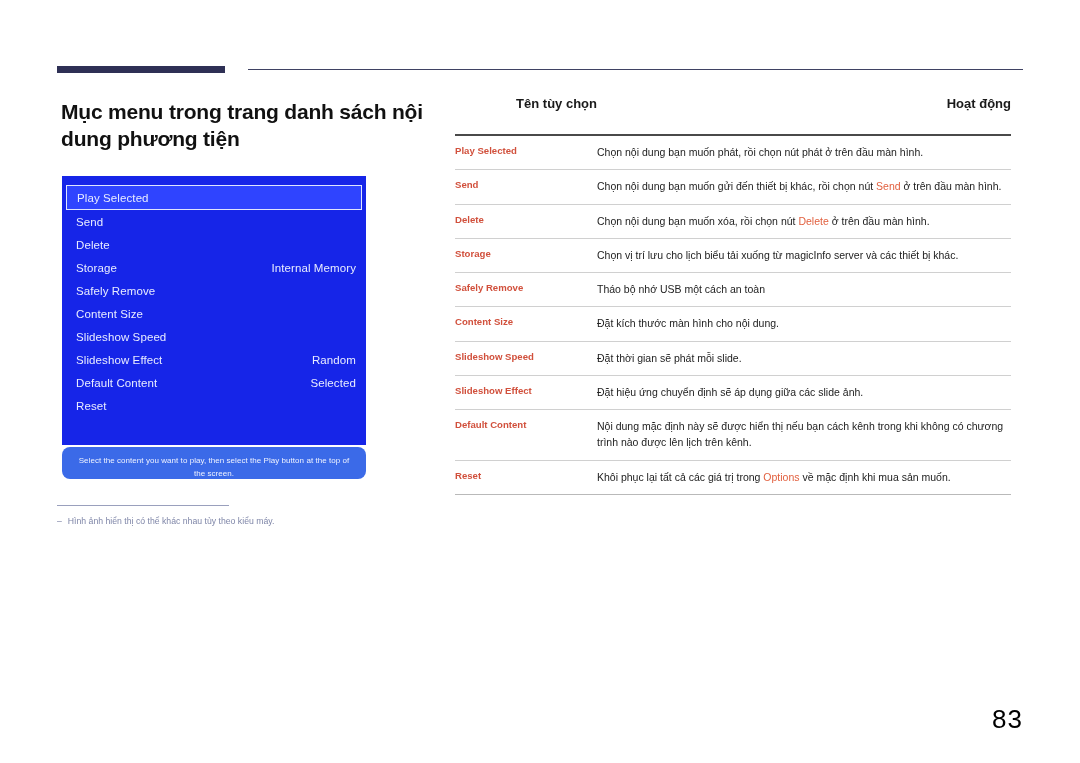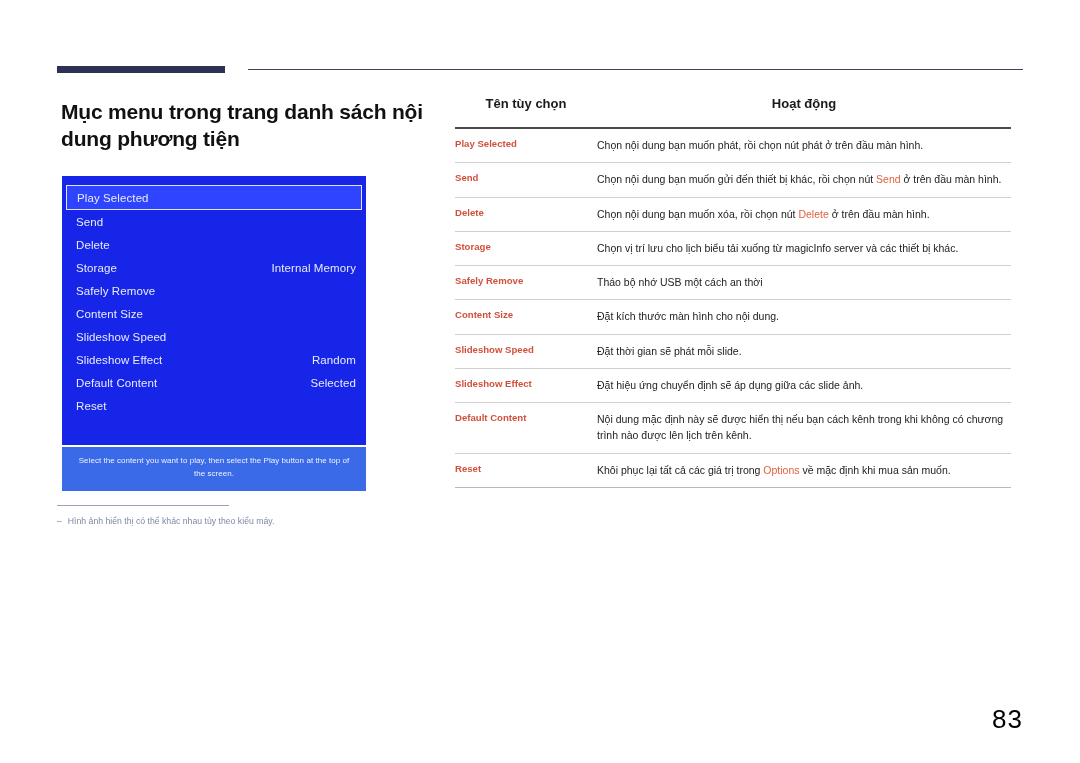--- a/index.html
+++ b/index.html
@@ -92,29 +92,30 @@
   .tv-row .tv-value {
     margin-left: auto;
     white-space: nowrap;
     color: #e8ecff;
   }
   .tv-caption {
     position: absolute;
     left: 62px;
     top: 447px;
     width: 304px;
-    height: 44px;
+    height: 32px;
     background: #3b6ae8;
     box-sizing: border-box;
     padding: 7px 14px 0 14px;
     text-align: center;
     color: #eef2ff;
     font-size: 8px;
     line-height: 1.65;
     letter-spacing: 0.05px;
+    border-radius: 8px;
   }
 
   
   .footnote-wrap {
     position: absolute;
     left: 57px;
     top: 505px;
     width: 340px;
   }
   .footnote-rule {
@@ -143,25 +144,25 @@
   }
   table.opt-table {
     width: 100%;
     border-collapse: collapse;
     table-layout: fixed;
   }
   table.opt-table col.c1 { width: 142px; }
   table.opt-table col.c2 { width: auto; }
 
   .opt-table thead th {
-    text-align: center;
+    text-align: right;
     font-size: 13px;
     font-weight: bold;
     color: #1a1a1a;
-    padding: 0 0 16px 0;
+    padding: 0 0 23px 0;
     vertical-align: top;
   }
   .opt-table thead tr {
     border-bottom: 2px solid #4a4a4a;
   }
   .opt-table tbody td {
     padding: 8px 0 9px 0;
     vertical-align: top;
     border-bottom: 1px solid #d0d0d0;
     font-size: 10.5px;
@@ -276,21 +277,21 @@
         <tr>
           <td class="name">Delete</td>
           <td class="desc"><span>Chọn nội dung bạn muốn xóa, rồi chọn nút </span><span class="hl">Delete</span><span> ở trên đầu màn hình.</span></td>
         </tr>
         <tr>
           <td class="name">Storage</td>
           <td class="desc"><span>Chọn vị trí lưu cho lịch biểu tải xuống từ magicInfo server và các thiết bị khác.</span></td>
         </tr>
         <tr>
           <td class="name">Safely Remove</td>
-          <td class="desc"><span>Tháo bộ nhớ USB một cách an thời</span></td>
+          <td class="desc"><span>Tháo bộ nhớ USB một cách an toàn</span></td>
         </tr>
         <tr>
           <td class="name">Content Size</td>
           <td class="desc"><span>Đặt kích thước màn hình cho nội dung.</span></td>
         </tr>
         <tr>
           <td class="name">Slideshow Speed</td>
           <td class="desc"><span>Đặt thời gian sẽ phát mỗi slide.</span></td>
         </tr>
         <tr>

